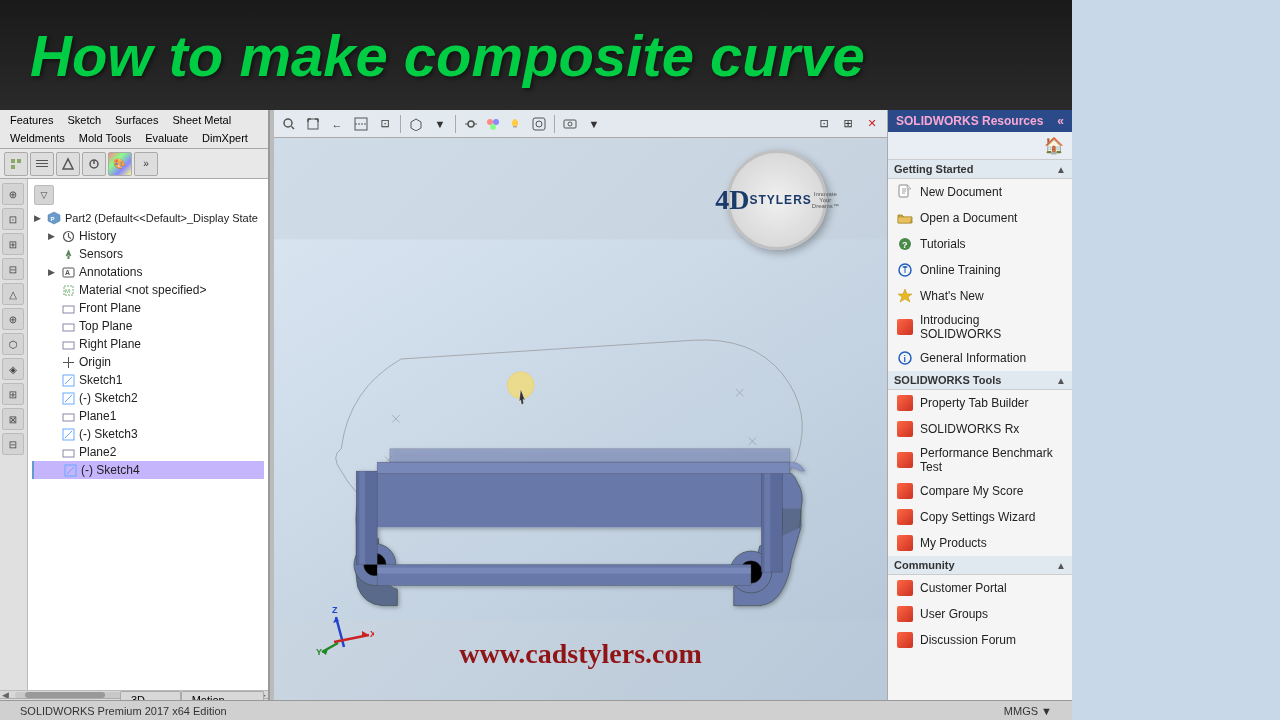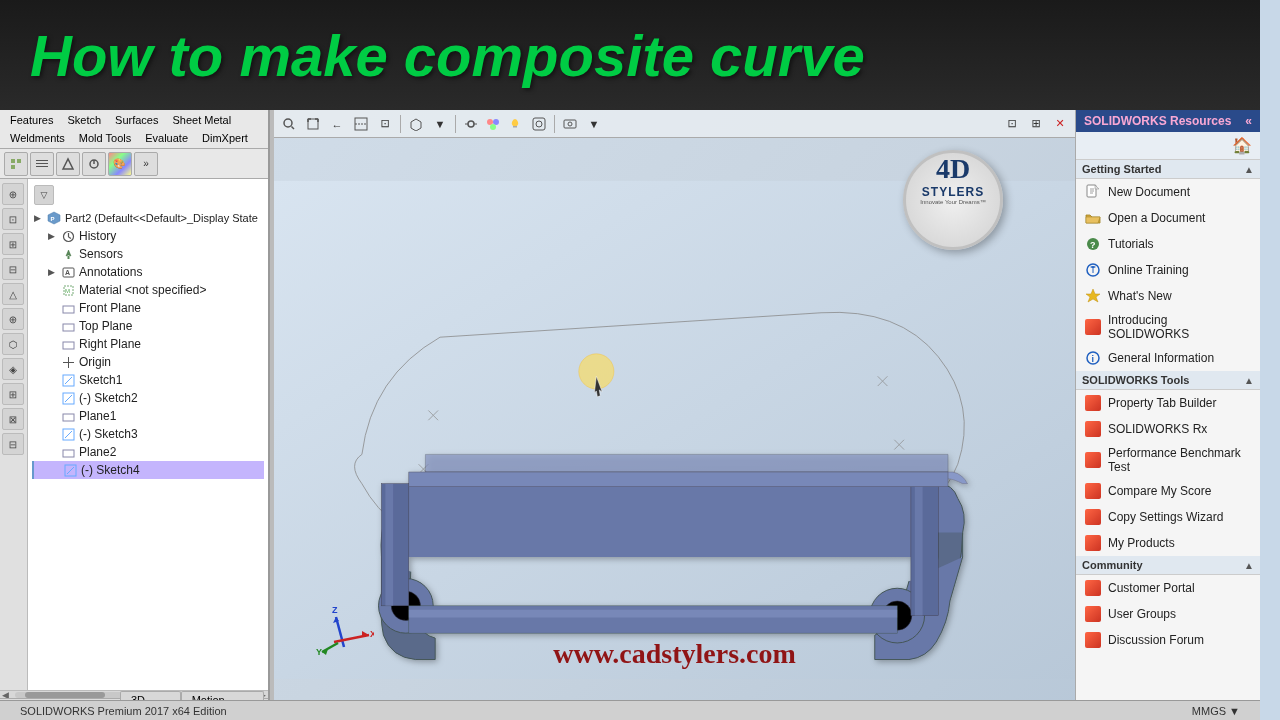--- a/index.html
+++ b/index.html
@@ -151,29 +151,29 @@
       top: 30px;
       left: 0;
       width: 100%;
       height: calc(100% - 30px);
     }
 
     
     #logo-overlay {
       position: absolute;
       top: 40px;
-      right: 72px;
+      right: 60px;
       width: 100px;
       height: 100px;
       border-radius: 50%;
       background: radial-gradient(circle, #f0f0f0, #d0d0d0);
       border: 3px solid #c0c0c0;
       display: flex;
-      flex-direction: column;
-      align-items: center;
+      align-items: center;
+      justify-content: center;
       box-shadow: 3px 3px 8px rgba(0,0,0,0.3);
     }
     #logo-overlay .logo-4d {
       font-size: 28px;
       font-weight: bold;
       color: #1a3a6a;
       font-family: Arial Black;
     }
     #logo-overlay .logo-stylers {
       font-size: 12px;
@@ -282,21 +282,21 @@
       align-items: center;
       justify-content: center;
       font-size: 10px;
       color: #444;
       border-radius: 2px;
     }
 
     
     #sw-container {
       position: relative;
-      width: 1260px;
+      width: 1072px;
       height: 720px;
       display: flex;
       flex-direction: column;
     }
 
     #content-area {
       display: flex;
       flex: 1;
       overflow: hidden;
     }

